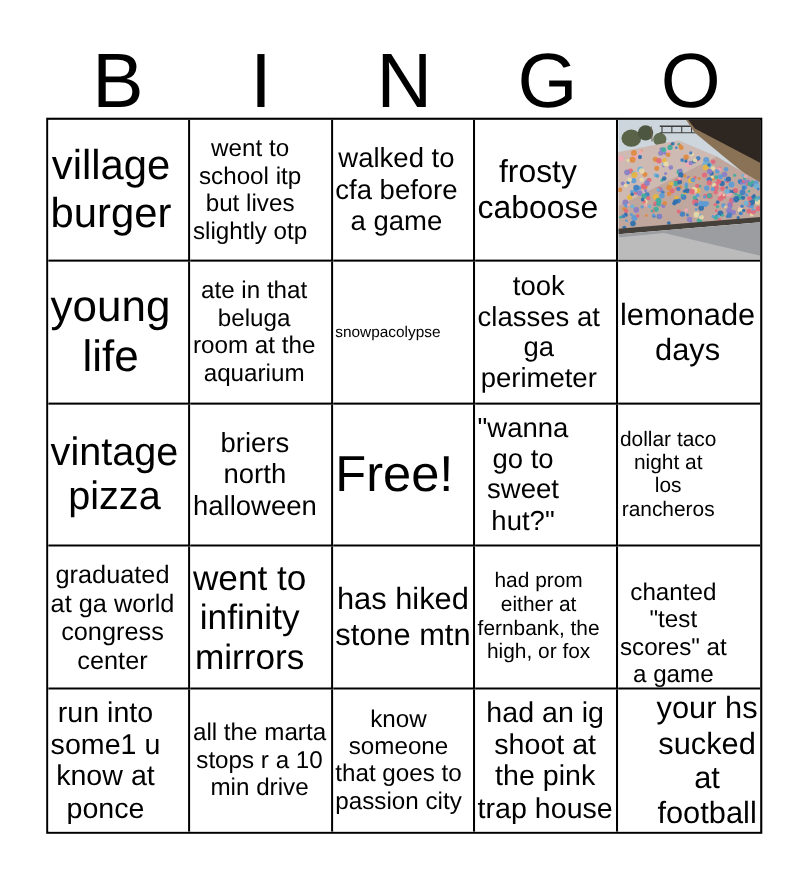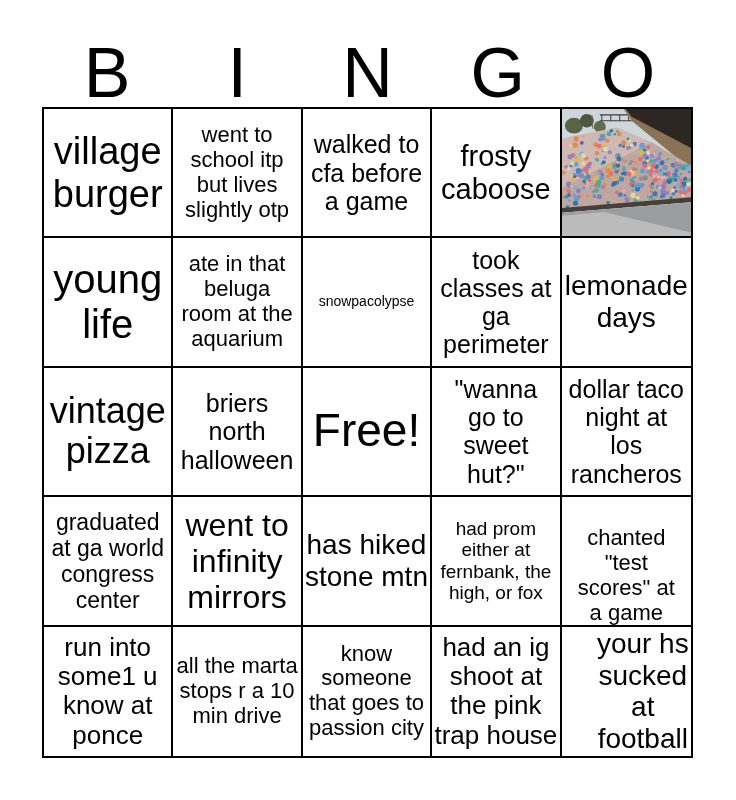--- a/index.html
+++ b/index.html
@@ -1,21 +1,21 @@
 <!DOCTYPE html>
 <html><head>
 <meta charset="utf-8">
 <style>
   html,body{margin:0;padding:0;background:#ffffff;overflow:hidden;}
   body{width:736px;height:800px;position:relative;font-family:"Liberation Sans","DejaVu Sans",sans-serif;color:#000;}
   .card{position:absolute;left:42px;top:0;width:651px;}
   .title-row{display:flex;height:107px;align-items:flex-end;}
   .title-letter{flex:1;text-align:center;font-size:70px;line-height:0.96;font-weight:400;}
   .grid{display:grid;grid-template-columns:repeat(5,1fr);grid-auto-rows:129.4px;width:651px;border:2px solid #000;box-sizing:border-box;background:#fff;}
-  .cell{border-right:2px solid #000;border-bottom:2px solid #000;box-sizing:border-box;display:flex;align-items:center;justify-content:center;text-align:center;overflow:hidden;padding:1px 2px;background:#fff;}
+  .cell{border-right:2px solid #000;border-bottom:2px solid #000;box-sizing:border-box;display:flex;align-items:center;text-align:center;overflow:hidden;padding:1px 2px;background:#fff;}
   .cell:nth-child(5n){border-right:none;}
   .cell:nth-child(n+21){border-bottom:none;}
   .cell-text{white-space:pre-line;line-height:1.13;display:block;}
   .cell.image-cell{padding:0;}
   .cell.image-cell svg{display:block;width:100%;height:100%;}
 </style>
 </head>
 <body>
 
 <div class="card">
@@ -429,21 +429,21 @@
       <div class="cell">
         <span class="cell-text" style="font-size: 46px;">Free!</span>
       </div>
       <div class="cell">
         <span class="cell-text" style="font-size: 25px;">"wanna
 go to
 sweet
 hut?"</span>
       </div>
       <div class="cell">
-        <span class="cell-text" style="font-size: 25px;">dollar taco
+        <span class="cell-text" style="font-size: 19px;">dollar taco
 night at
 los
 rancheros</span>
       </div>
       <div class="cell">
         <span class="cell-text" style="font-size: 23px;">graduated
 at ga world
 congress
 center</span>
       </div>

